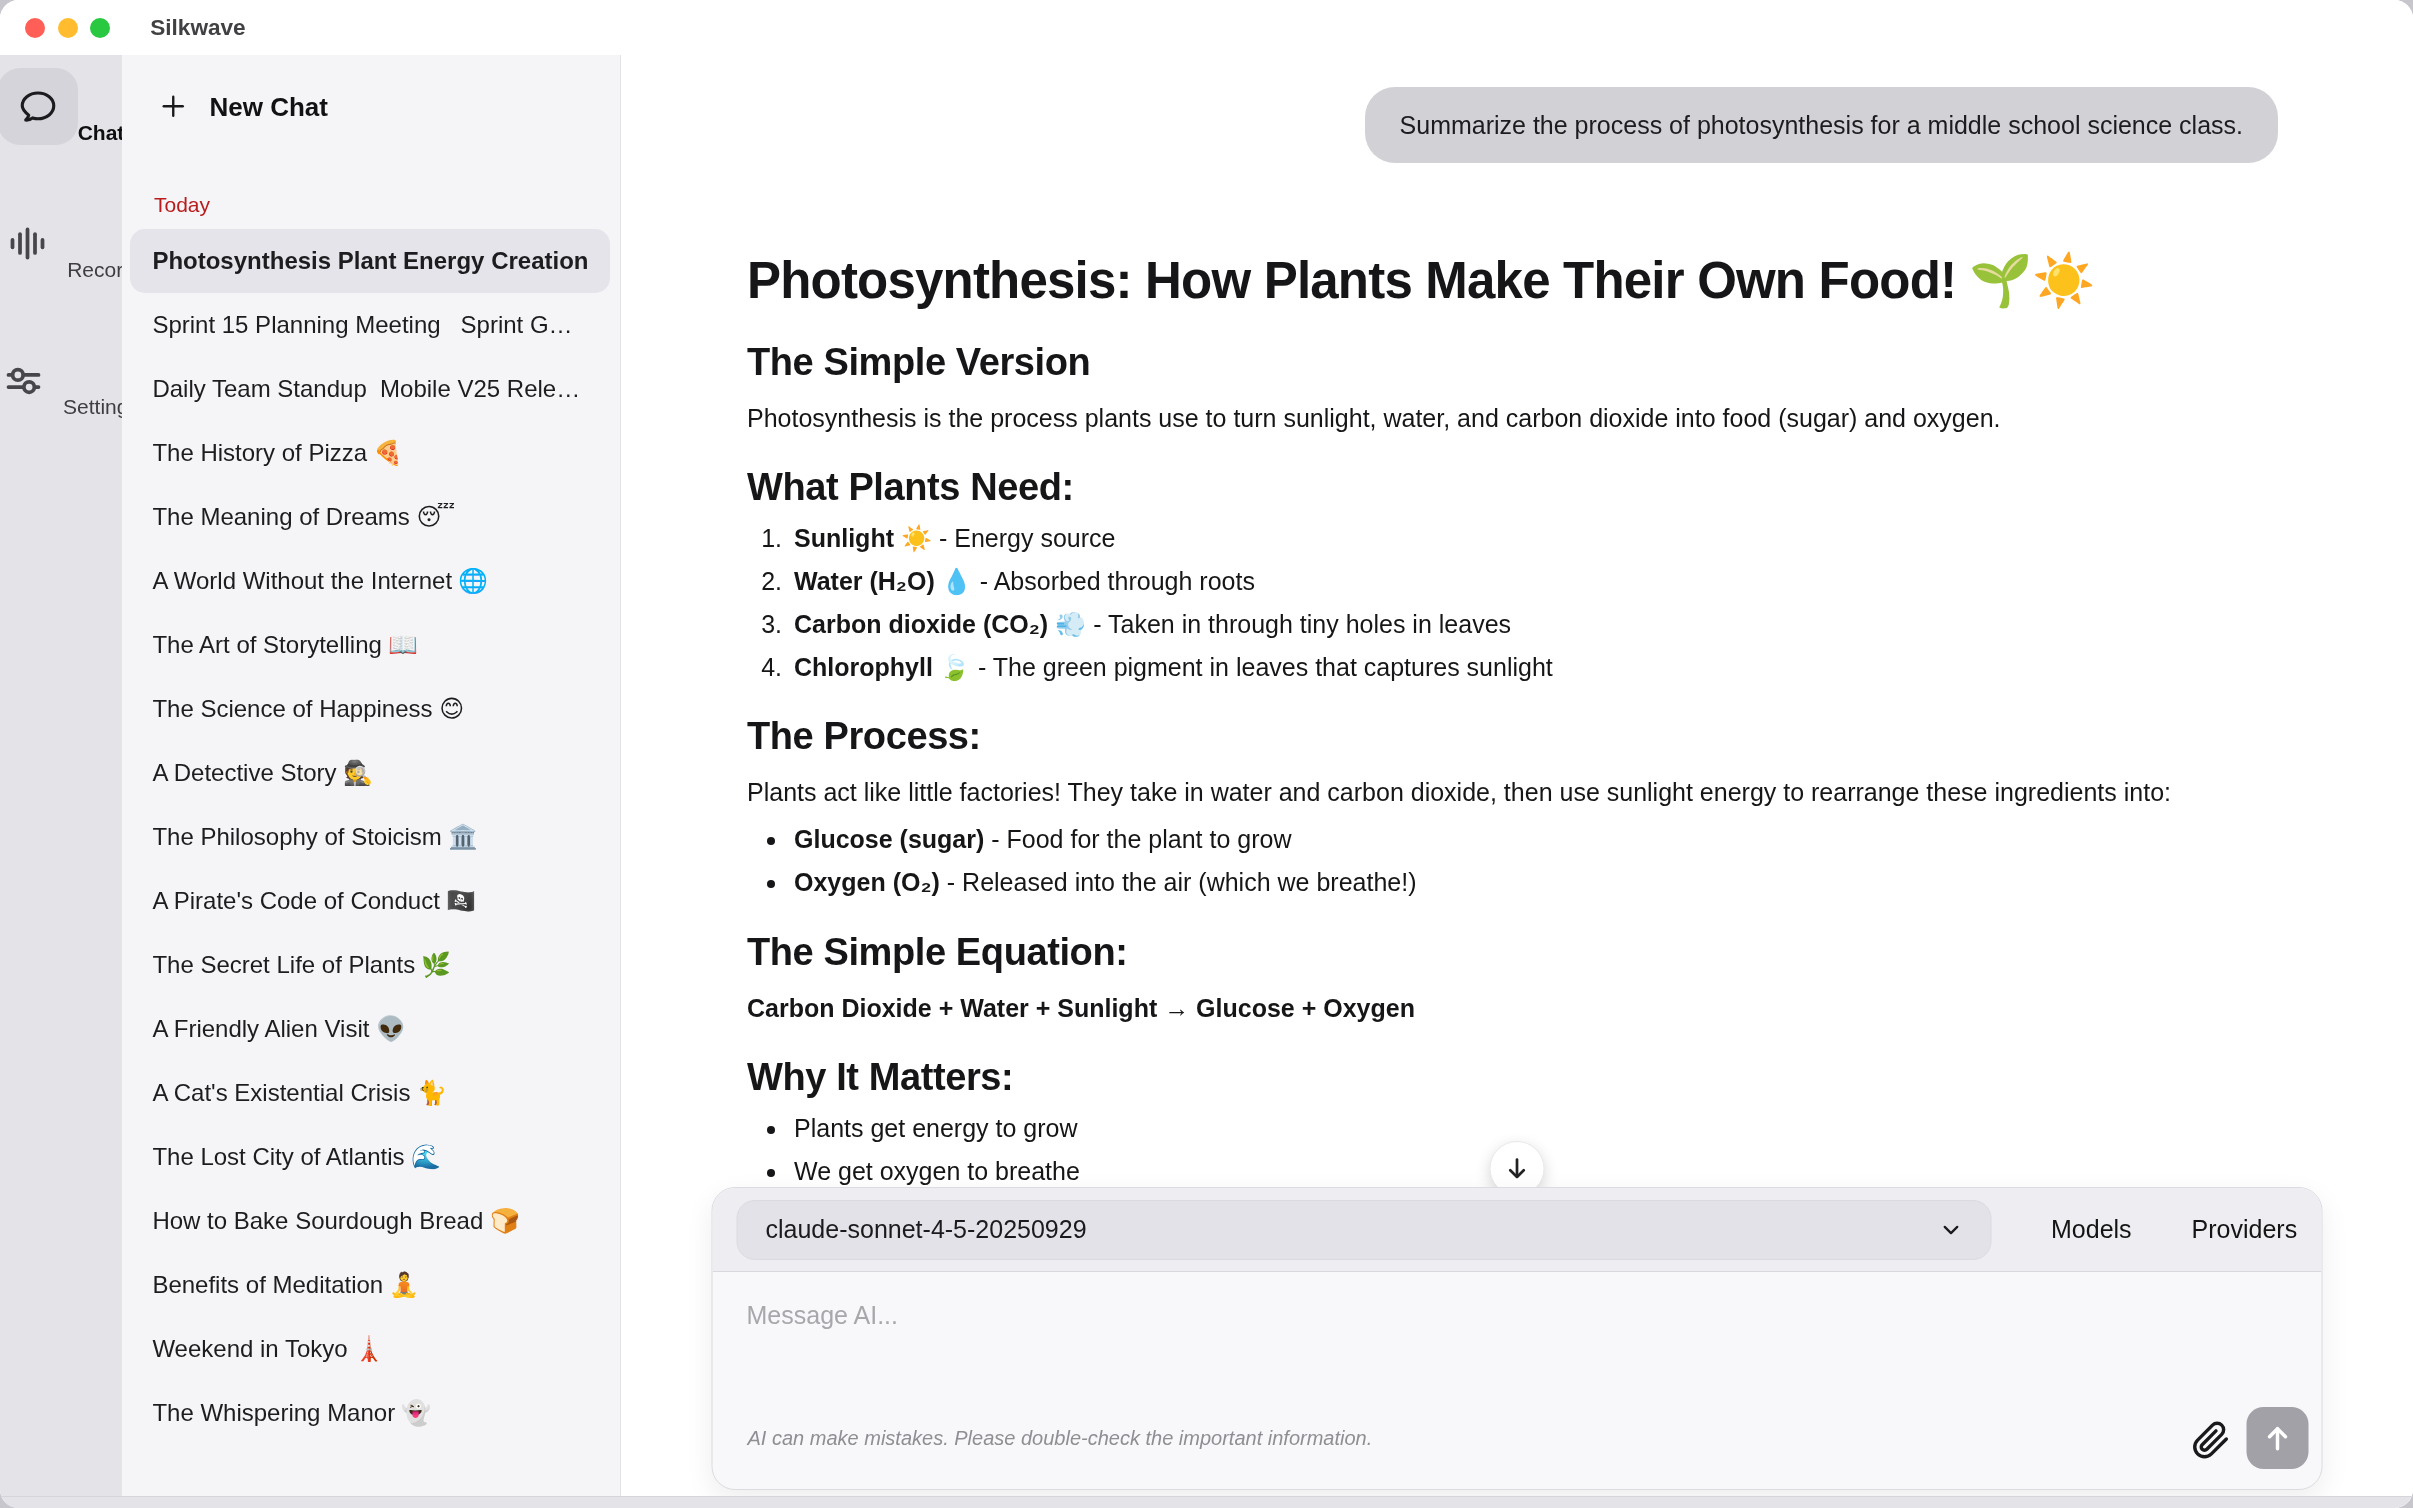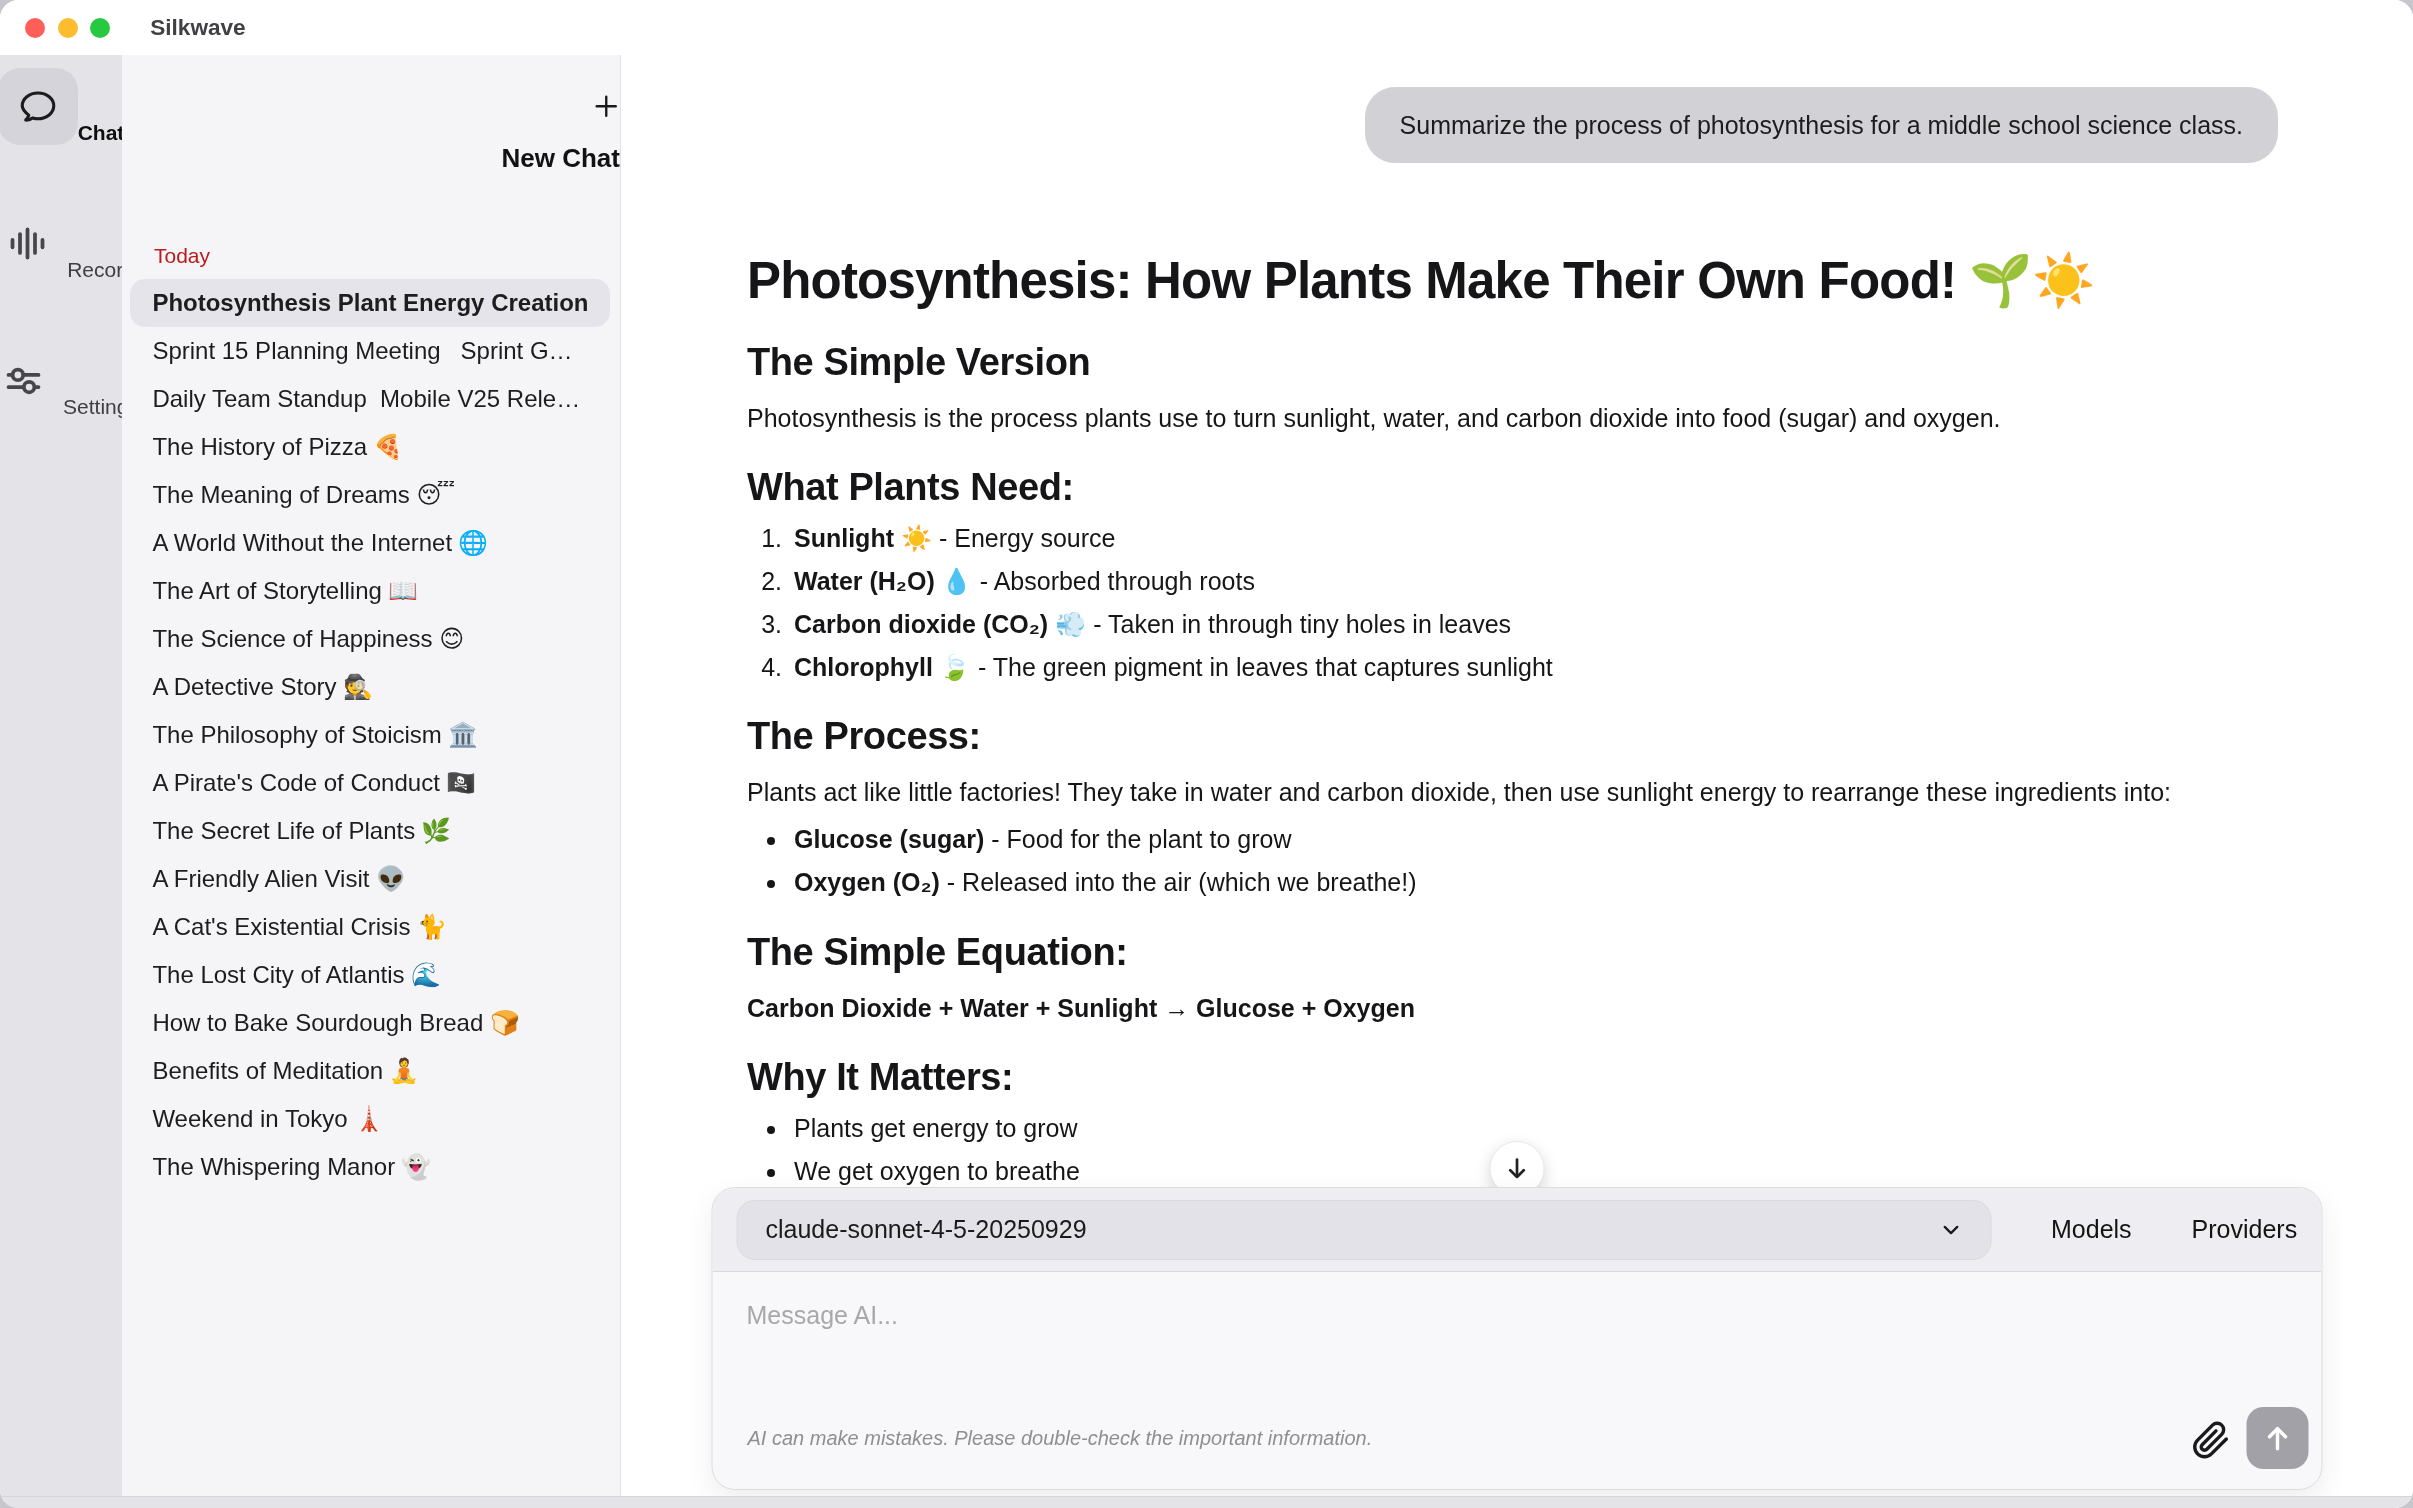--- a/index.html
+++ b/index.html
@@ -51,31 +51,31 @@
   .rail-item + .rail-item { margin-top:60px; }
   
   .sidebar {
     width:499px; flex:0 0 499px;
     background:#f5f4f7;
     border-right:0.8px solid #e3e2e7;
     padding-top:37px;
     overflow:hidden;
   }
   .new-chat {
-    display:flex; align-items:flex-end; gap:22px;
-    margin-left:37px; cursor:default;flex-direction:column;
+    display:flex; align-items:flex-start; gap:22px;
+    margin-left:37px; cursor:default;
   }
   .new-chat-label { font-size:26px; font-weight:600; color:#121214; }
   .section-label {
     margin:70px 0 11.7px 32px;
     font-size:21px; color:#b91c1c; font-weight:500;
   }
   .chat-list { list-style:none; padding:0 10px 0 8.4px; }
   .chat-item {
-    height:48px;
+    height:64px;
     display:flex; align-items:center;
     border-radius:15px;
     padding:0 22px;
     font-size:24px; color:#1d1d1f;
     white-space:pre; overflow:hidden;
   }
   .chat-item.selected { background:#e5e4ea; font-weight:600; }
   
   .main { flex:1; position:relative; background:#ffffff; min-width:0; overflow:hidden; }
   .user-bubble {

